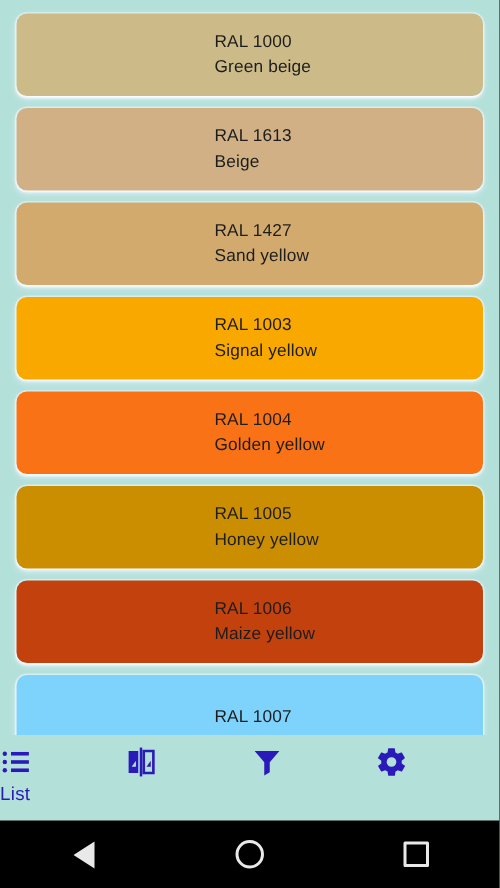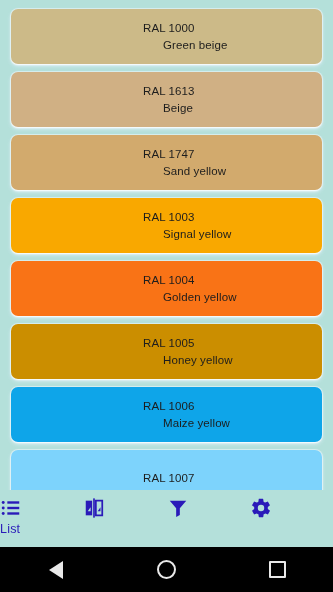--- a/index.html
+++ b/index.html
@@ -59,21 +59,20 @@
     color: #1d1d1d;
     letter-spacing: 0.1px;
     white-space: nowrap;
   }
   .card-name {
     font-size: 11.5px;
     line-height: 12px;
     color: #1d1d1d;
     letter-spacing: 0.1px;
     white-space: nowrap;
-    margin-left: 20px;
   }
 
   
   #bottom-nav {
     position: absolute;
     left: 0;
     top: 490px;
     width: 333px;
     height: 57px;
     background: #b4e0da;
@@ -154,21 +153,21 @@
           </div>
         </div>
         <div class="color-card" style="background: rgb(208, 176, 132);">
           <div class="card-text">
             <div class="card-code">RAL 1613</div>
             <div class="card-name">Beige</div>
           </div>
         </div>
         <div class="color-card" style="background: rgb(210, 170, 109);">
           <div class="card-text">
-            <div class="card-code">RAL 1747</div>
+            <div class="card-code">RAL 1427</div>
             <div class="card-name">Sand yellow</div>
           </div>
         </div>
         <div class="color-card" style="background: rgb(249, 168, 0); padding-left: 40px;">
           <div class="card-text">
             <div class="card-code">RAL 1003</div>
             <div class="card-name">Signal yellow</div>
           </div>
         </div>
         <div class="color-card" style="background: #f97316;">
@@ -176,21 +175,21 @@
             <div class="card-code">RAL 1004</div>
             <div class="card-name">Golden yellow</div>
           </div>
         </div>
         <div class="color-card" style="background: rgb(203, 142, 0);">
           <div class="card-text">
             <div class="card-code">RAL 1005</div>
             <div class="card-name">Honey yellow</div>
           </div>
         </div>
-        <div class="color-card" style="background: #0ea5e9;">
+        <div class="color-card" style="background: #c2410c;">
           <div class="card-text">
             <div class="card-code">RAL 1006</div>
             <div class="card-name">Maize yellow</div>
           </div>
         </div>
         <div class="color-card" style="background: #7dd3fc;">
           <div class="card-text">
             <div class="card-code">RAL 1007</div>
           </div>
         </div>

